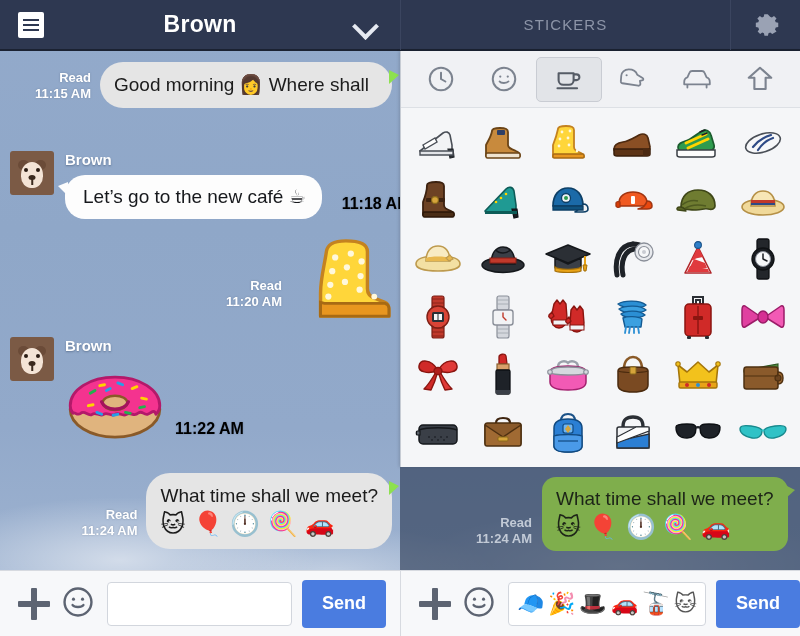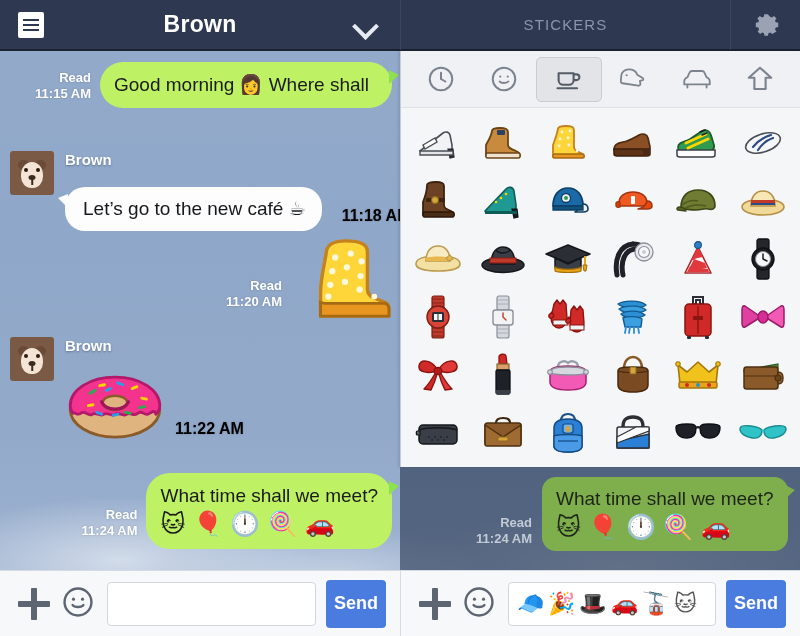--- a/index.html
+++ b/index.html
@@ -67,21 +67,21 @@
     width: 70px; display: flex; align-items: center; justify-content: center;
     border-left: 1px solid #3b455f;
   }
 
   
   .messages { position: absolute; left: 0; top: 51px; width: 800px; height: 519px; }
 
   .row { position: absolute; }
 
   .bubble-green {
-    background: #bef264; border-radius: 24px; padding: 9px 14px 10px 14px;
+    background: #e5e5e5; border-radius: 24px; padding: 9px 14px 10px 14px;
     color: #1b1b1b; font-size: 19px; line-height: 27px; position: relative;
   }
   .bubble-green::after {
     content: ""; position: absolute; right: -7px; top: 8px;
     border-left: 10px solid #8de04f;
     border-top: 5px solid transparent; border-bottom: 9px solid transparent;
   }
   .bubble-white {
     background: #fdfdfd; border-radius: 20px; padding: 8px 16px 9px 18px;
     color: #16181c; font-size: 19px; line-height: 26px; position: relative;
@@ -187,21 +187,21 @@
   .plus-icon::before { left: 0; top: 14px; width: 32px; height: 6px; }
   .plus-icon::after { left: 13px; top: 1px; width: 6px; height: 32px; }
   .smiley-icon { margin-left: 9px; flex: none; }
   .msg-field {
     flex: 1; height: 44px; margin: 0 10px 0 12px;
     background: #fff; border: 1px solid #d2d6dd; border-radius: 4px;
     display: flex; align-items: center; padding: 0 8px; gap: 4px;
     font-size: 15px; color: #555;
   }
   .send-btn {
-    width: 60px; height: 48px; background: #4a7ce0; color: #fff;
+    width: 84px; height: 48px; background: #4a7ce0; color: #fff;
     border-radius: 4px; display: flex; align-items: center; justify-content: center;
     font-size: 18px; font-weight: bold; flex: none; margin-right: 4px;
   }
 </style>
 </head>
 <body>
 
 <div id="root">
 
   <div class="chat-pane"></div>
@@ -251,21 +251,21 @@
           <div class="av-ear l"></div>
             <div class="av-ear r"></div>
           <div class="av-face"></div>
           <div class="av-eye l"></div>
             <div class="av-eye r"></div>
           <div class="av-nose"></div>
             <div class="av-mouth"></div>
         </div>
         <div>
           <div class="sender">Brown</div>
-          <div style="display:flex;align-items:flex-end;gap:20px;margin-top:19px;">
+          <div style="display:flex;align-items:flex-end;gap:20px;margin-top:7px;">
             <div class="bubble-white">
               <span>Let’s go to the new café</span>
               <span class="emoji">☕</span>
             </div>
             <div class="time-plain" style="padding-bottom:6px;">11:18 AM</div>
           </div>
         </div>
       </div>
     </div>
 

